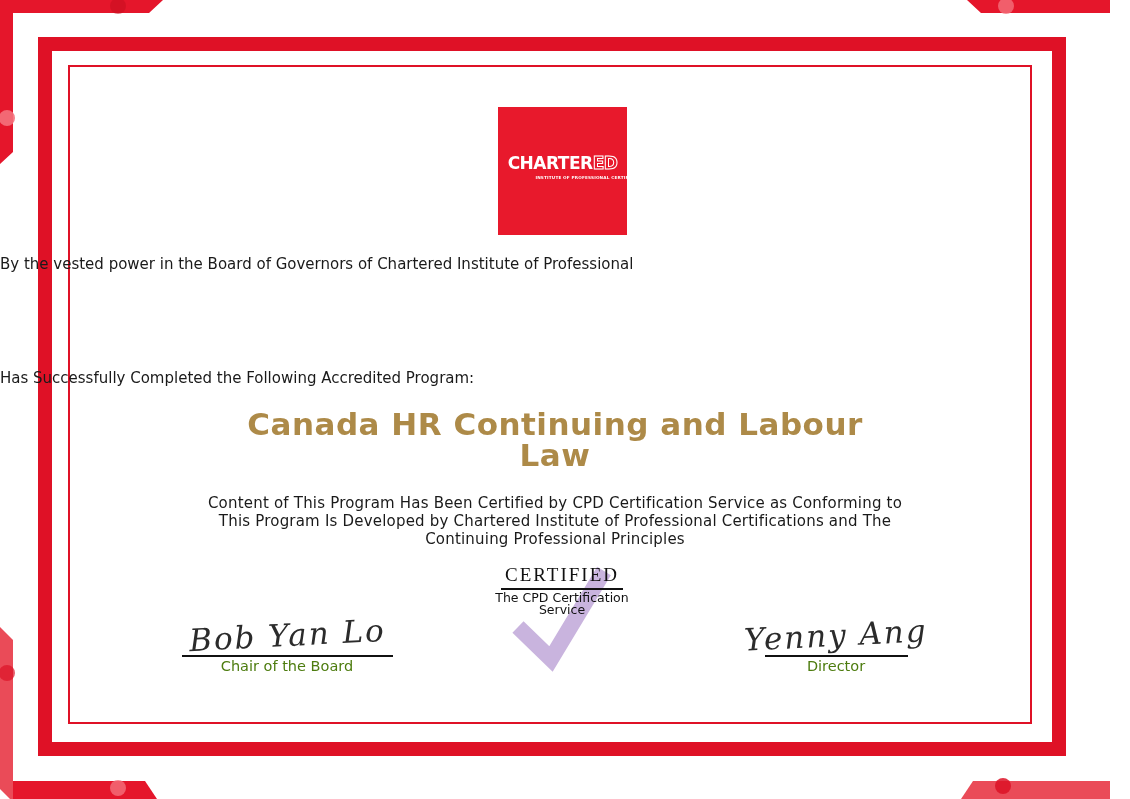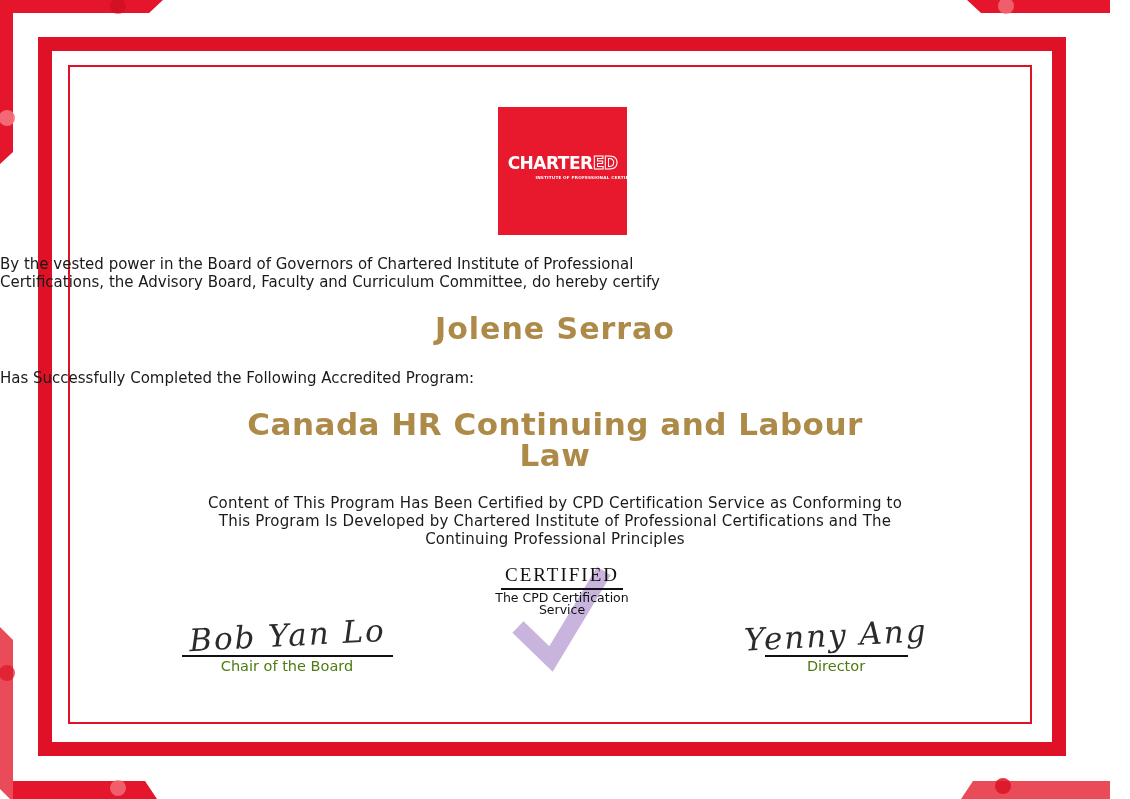--- a/index.html
+++ b/index.html
@@ -71,24 +71,22 @@
   <div class="frame-thick"></div>
   <div class="frame-thin"></div>
 
   <div class="logo">
     <div class="logo-wordmark"><span>CHARTER</span><span class="outline">ED</span></div>
     <div class="logo-tagline">INSTITUTE OF PROFESSIONAL CERTIFICATIONS</div>
   </div>
 
   <div class="intro">
     <div>By the vested power in the Board of Governors of Chartered Institute of Professional</div>
-    <div>Certifications, the Advisory Board, Faculty and Curriculum Committee, do hereby certify</div>
   </div>
 
-  <div class="name">Jolene Serrao</div>
 
   <div class="completion">Has Successfully Completed the Following Accredited Program:</div>
 
   <div class="title">
     <div>Canada HR Continuing and Labour</div>
     <div>Law</div>
   </div>
 
   <div class="desc">
     <div>Content of This Program Has Been Certified by CPD Certification Service as Conforming to</div>

